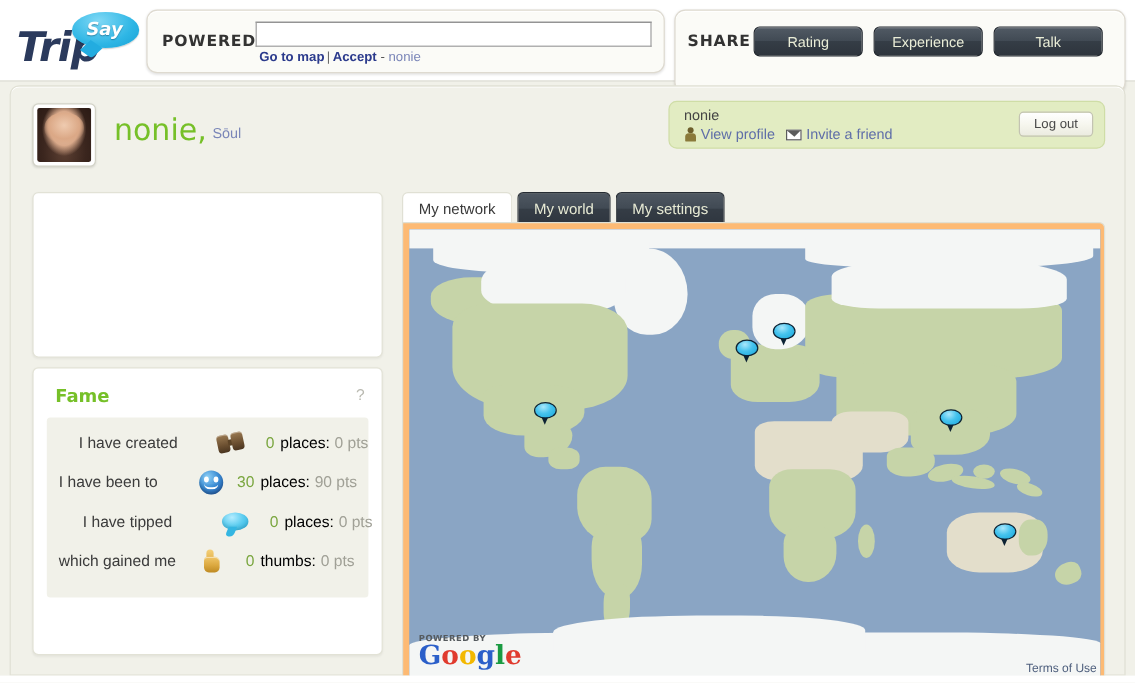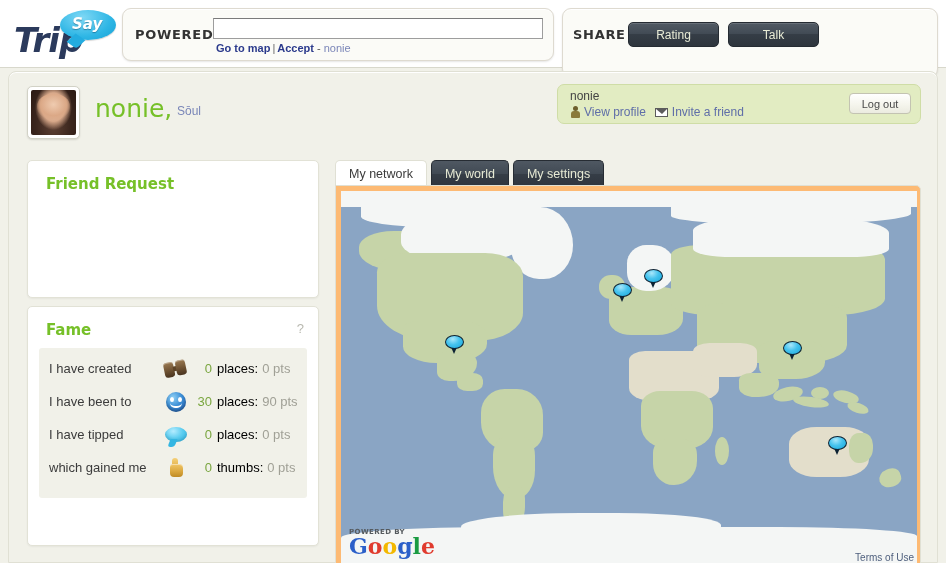--- a/index.html
+++ b/index.html
@@ -660,20 +660,21 @@
         <span class="dl-a">Go to map</span><span class="dl-sep">|</span><span class="dl-a">Accept</span>
         <span class="dl-dash">-</span>
         <span class="dl-user">nonie</span>
       </div>
     </div>
 
     <div class="share-panel">
       <div class="share-label">SHARE</div>
       <div class="share-btns">
         <div class="share-btn">Rating</div>
+        <div class="share-btn">Experience</div>
         <div class="share-btn">Talk</div>
       </div>
     </div>
   </div>
 
   <div class="page">
 
     <div class="avatar">
       <div class="avatar-img"></div>
     </div>
@@ -682,30 +683,29 @@
 
     <div class="userbox">
       <div class="ub-name">nonie</div>
       <div class="ub-links">
         <span class="ico-person"></span><span class="ub-a">View profile</span><span class="ico-mail"></span><span class="ub-a">Invite a friend</span>
       </div>
       <div class="logout-btn">Log out</div>
     </div>
 
     <div class="card" id="card-friend">
-      <div class="card-title">Friend Request</div>
     </div>
 
     <div class="card" id="card-fame">
       <div class="card-title">Fame</div>
       <div class="card-help">?</div>
 
       <div class="fame-inner">
 
-        <div class="fame-row" style="top:4px;">
+        <div class="fame-row" style="top:4px;justify-content:flex-end;">
           <div class="fame-label">I have created</div>
           <div class="fame-icon">
             <div class="ic-binoc">
                 <b></b>
                 <s></s>
                 <i></i>
               </div>
           </div>
           <div class="fame-num">0</div>
           <div class="fame-unit">places:</div>
@@ -719,21 +719,21 @@
                 <b></b>
                 <i></i>
                 <s></s>
               </div>
           </div>
           <div class="fame-num">30</div>
           <div class="fame-unit">places:</div>
           <div class="fame-pts">90 pts</div>
         </div>
 
-        <div class="fame-row" style="top:70px;">
+        <div class="fame-row" style="top:70px;margin-left:20px;">
           <div class="fame-label">I have tipped</div>
           <div class="fame-icon">
             <div class="ic-bubble"></div>
           </div>
           <div class="fame-num">0</div>
           <div class="fame-unit">places:</div>
           <div class="fame-pts">0 pts</div>
         </div>
 
         <div class="fame-row" style="top:103px;">

